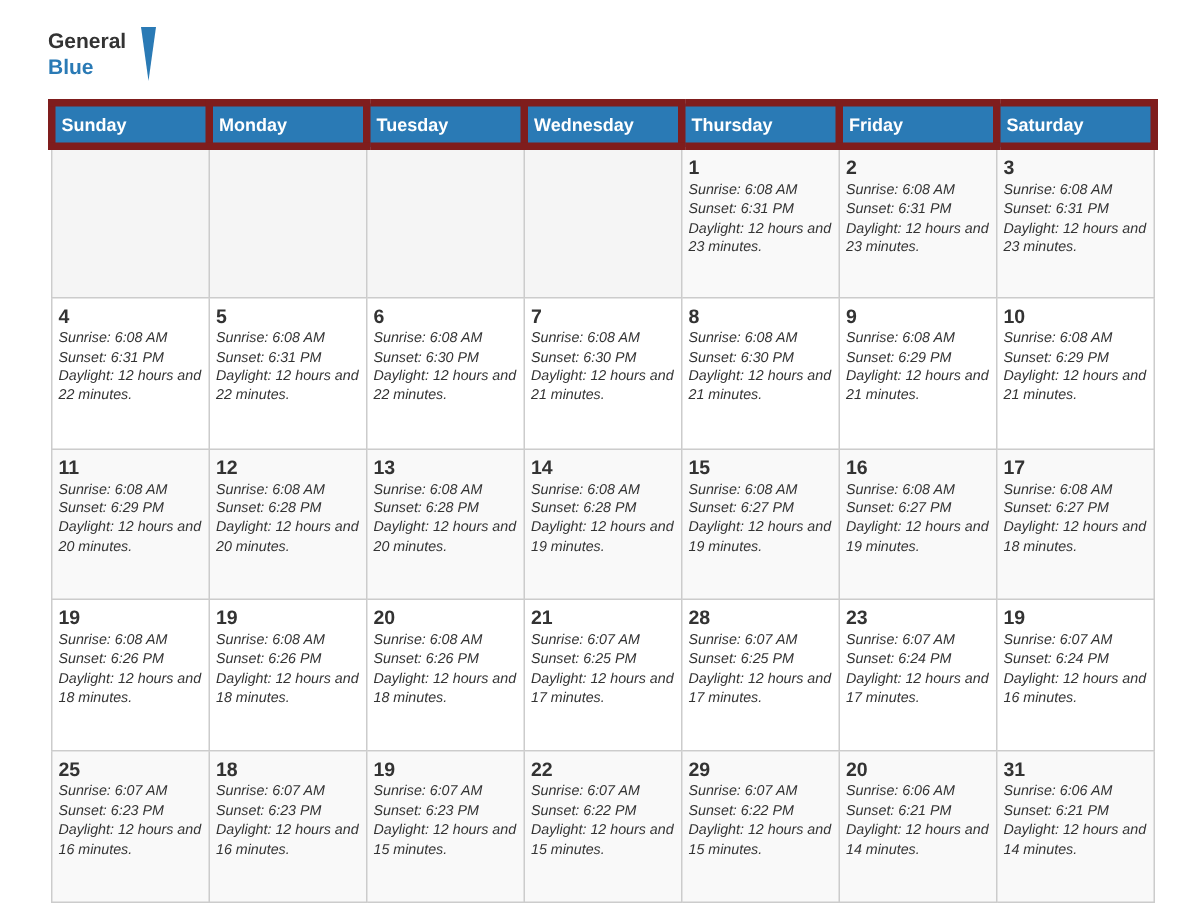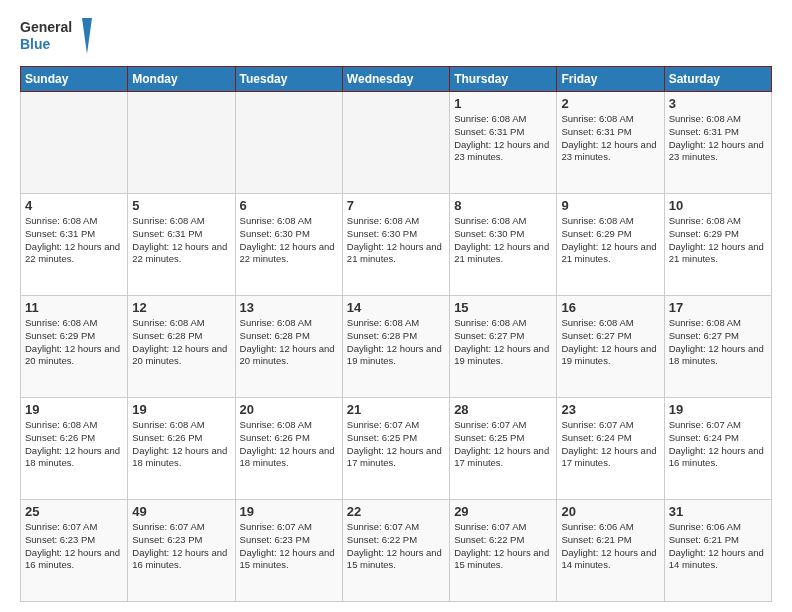--- a/index.html
+++ b/index.html
@@ -6,21 +6,21 @@
     body {
       font-family: Arial, sans-serif;
       background: #fff;
       width: 792px;
       height: 612px;
       overflow: hidden;
     }
     .page {
       width: 792px;
       height: 612px;
-      padding: 16px 20px 10px 20px;
+      padding: 16px 20px 10px 32px;
       display: flex;
       flex-direction: column;
     }
     .header {
       display: flex;
       justify-content: space-between;
       align-items: flex-start;
       margin-bottom: 10px;
     }
     .logo {
@@ -47,21 +47,21 @@
       width: 100%;
       table-layout: fixed;
     }
     .calendar thead tr th {
       background: #2a7ab5;
       color: #fff;
       font-size: 12px;
       font-weight: bold;
       padding: 5px 4px;
       text-align: left;
-      border: 1px solid #7f1d1d;
+      border: 5px solid #7f1d1d;
     }
     .calendar tbody tr td {
       border: 1px solid #ccc;
       vertical-align: top;
       padding: 4px 4px 3px 4px;
       font-size: 10px;
       color: #333;
       background: #fff;
       height: 80px;
     }
@@ -75,20 +75,21 @@
       font-size: 13px;
       font-weight: bold;
       color: #333;
       display: block;
       margin-bottom: 2px;
     }
     .day-detail {
       font-size: 9.5px;
       color: #333;
       line-height: 1.35;
+      font-style: italic;
     }
   </style>
 </head>
 <body>
 
 <div class="page">
   <div class="header">
     <div class="logo">
         <svg width="80" height="40" viewBox="0 0 80 40">
           <text x="0" y="16" font-size="14" font-weight="bold" fill="#333" font-family="Arial">General</text>
@@ -222,21 +223,21 @@
             <span class="day-number">19</span>
             <div class="day-detail">Sunrise: 6:07 AM<br>Sunset: 6:24 PM<br>Daylight: 12 hours and 16 minutes.</div>
           </td>
         </tr>
         <tr>
           <td>
             <span class="day-number">25</span>
             <div class="day-detail">Sunrise: 6:07 AM<br>Sunset: 6:23 PM<br>Daylight: 12 hours and 16 minutes.</div>
           </td>
           <td>
-            <span class="day-number">49</span>
+            <span class="day-number">18</span>
             <div class="day-detail">Sunrise: 6:07 AM<br>Sunset: 6:23 PM<br>Daylight: 12 hours and 16 minutes.</div>
           </td>
           <td>
             <span class="day-number">19</span>
             <div class="day-detail">Sunrise: 6:07 AM<br>Sunset: 6:23 PM<br>Daylight: 12 hours and 15 minutes.</div>
           </td>
           <td>
             <span class="day-number">22</span>
             <div class="day-detail">Sunrise: 6:07 AM<br>Sunset: 6:22 PM<br>Daylight: 12 hours and 15 minutes.</div>
           </td>

